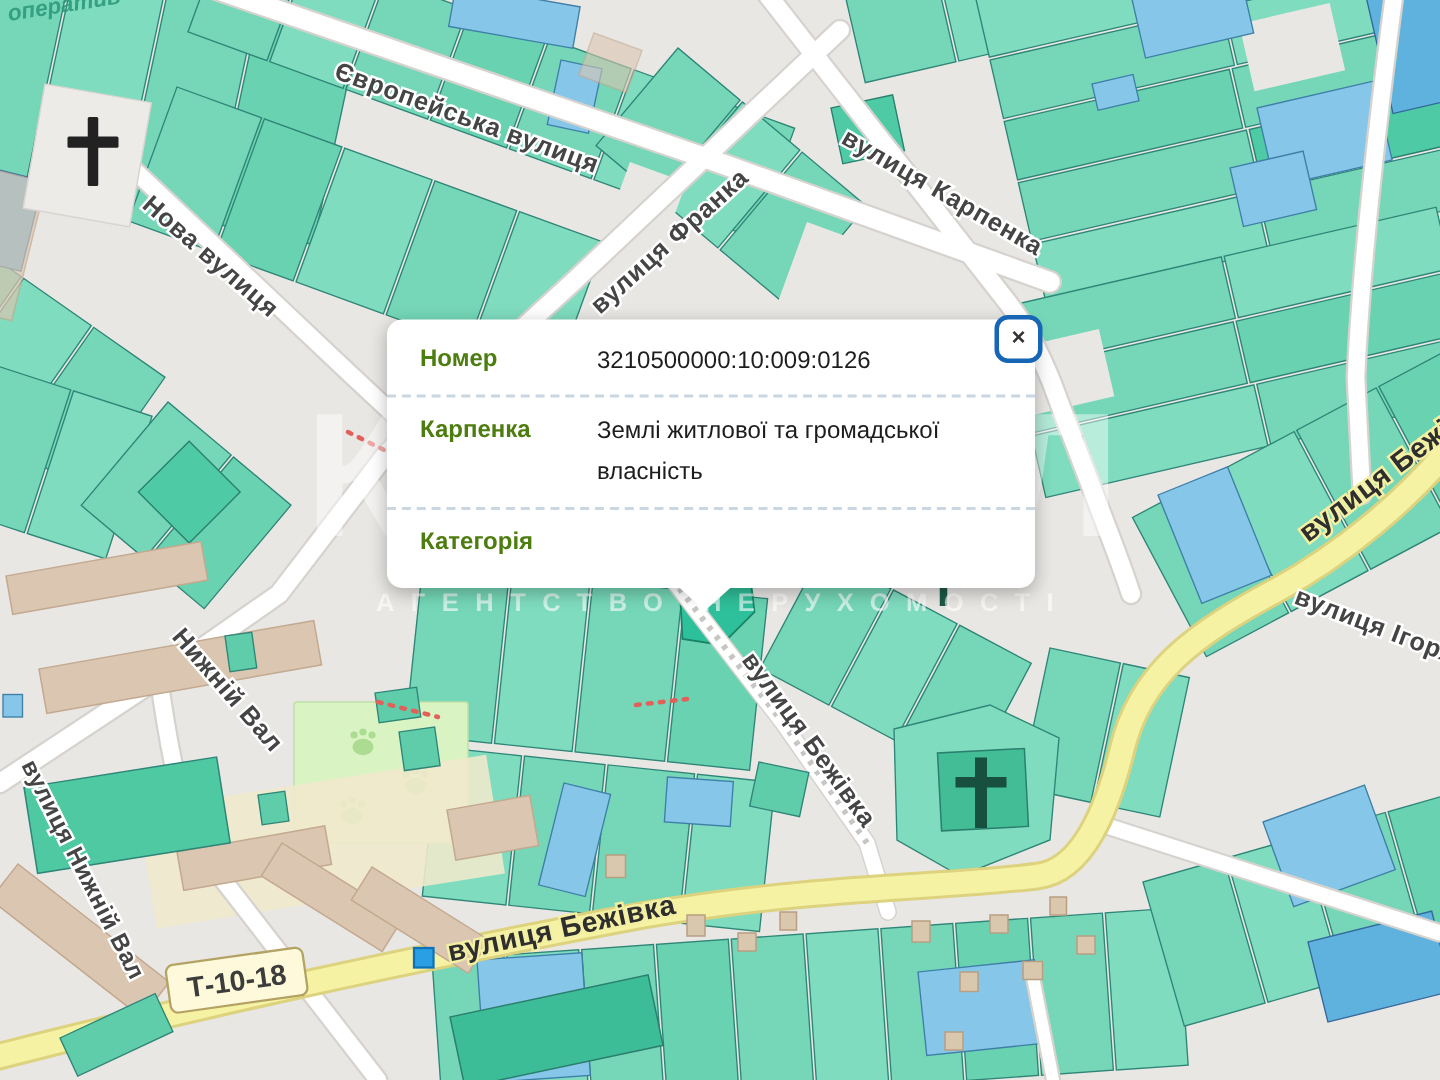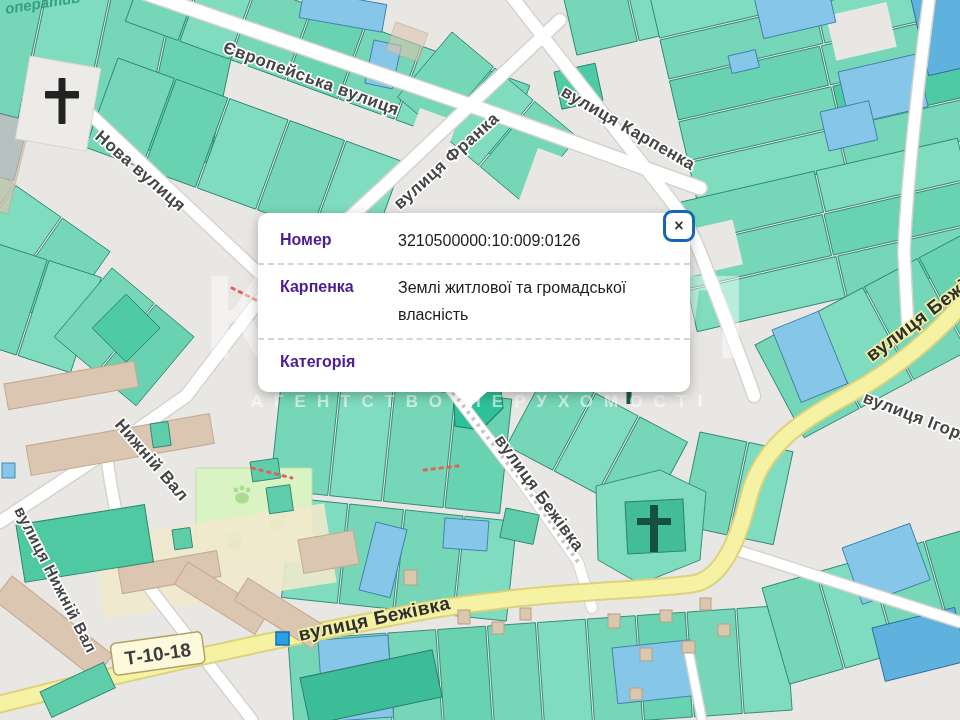--- a/index.html
+++ b/index.html
@@ -46,21 +46,21 @@
   .wm-sub{position:absolute;left:482px;top:392px;transform:translateX(-50%);
           font-size:17px;font-weight:700;letter-spacing:11px;
           color:rgba(255,255,255,.62);z-index:5;white-space:nowrap;}
 
   
   .popup{position:absolute;left:258px;top:213px;width:432px;background:#ffffff;
          border-radius:10px;box-shadow:0 3px 12px rgba(0,0,0,.28);z-index:10;
          padding:5px 0 9px;font-size:16px;color:#1d1d1d;}
   .prow{display:grid;grid-template-columns:118px 1fr;padding:9px 20px 9px 22px;align-items:start;}
   .prow + .prow{border-top:2px dashed #c9d7e2;}
-  .plabel{font-weight:700;color:#4c1d95;line-height:1.6;}
+  .plabel{font-weight:700;color:#4d7c0f;line-height:1.6;}
   .pvalue{line-height:1.7;}
   .close-btn{position:absolute;top:-3px;right:-5px;width:32px;height:32px;
          background:#ffffff;border:3px solid #1766b5;border-radius:9px;
          font:700 16px "Liberation Sans",sans-serif;color:#333333;
          display:flex;align-items:center;justify-content:center;cursor:pointer;padding:0;}
   .tail{position:absolute;left:194px;bottom:-15px;width:0;height:0;
         border-left:18px solid transparent;border-right:18px solid transparent;
         border-top:16px solid #ffffff;}
 </style>
 </head>

